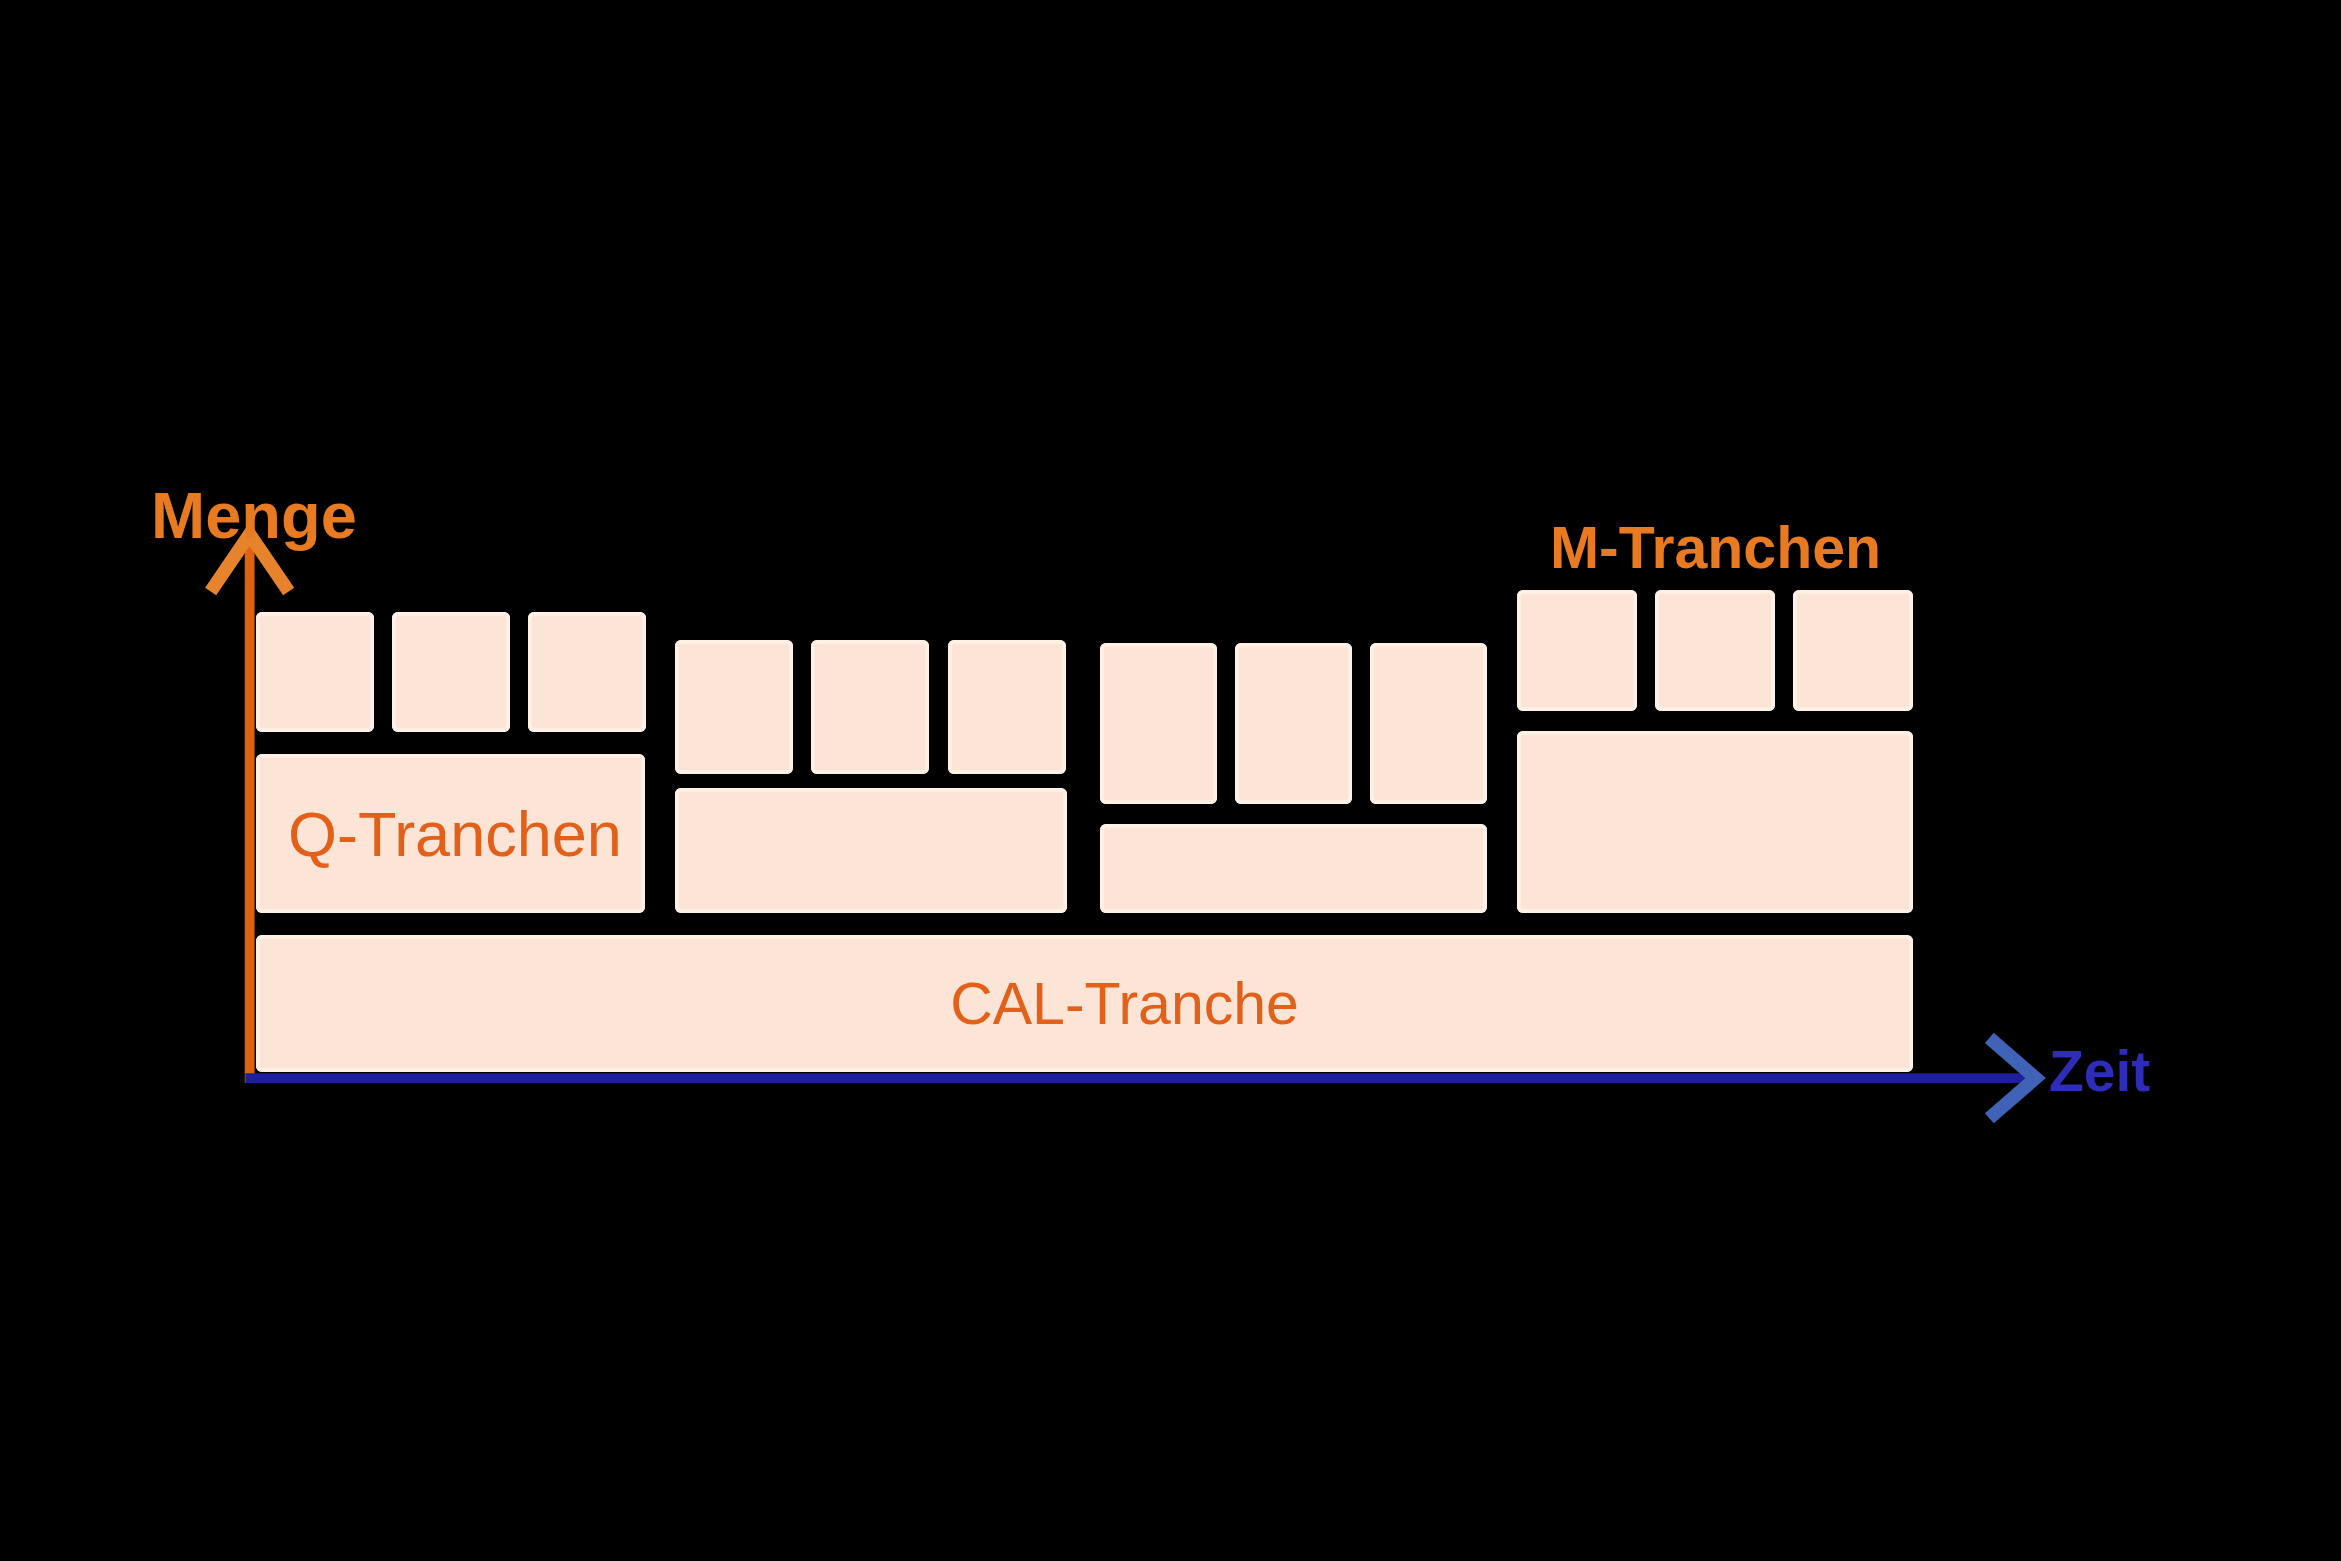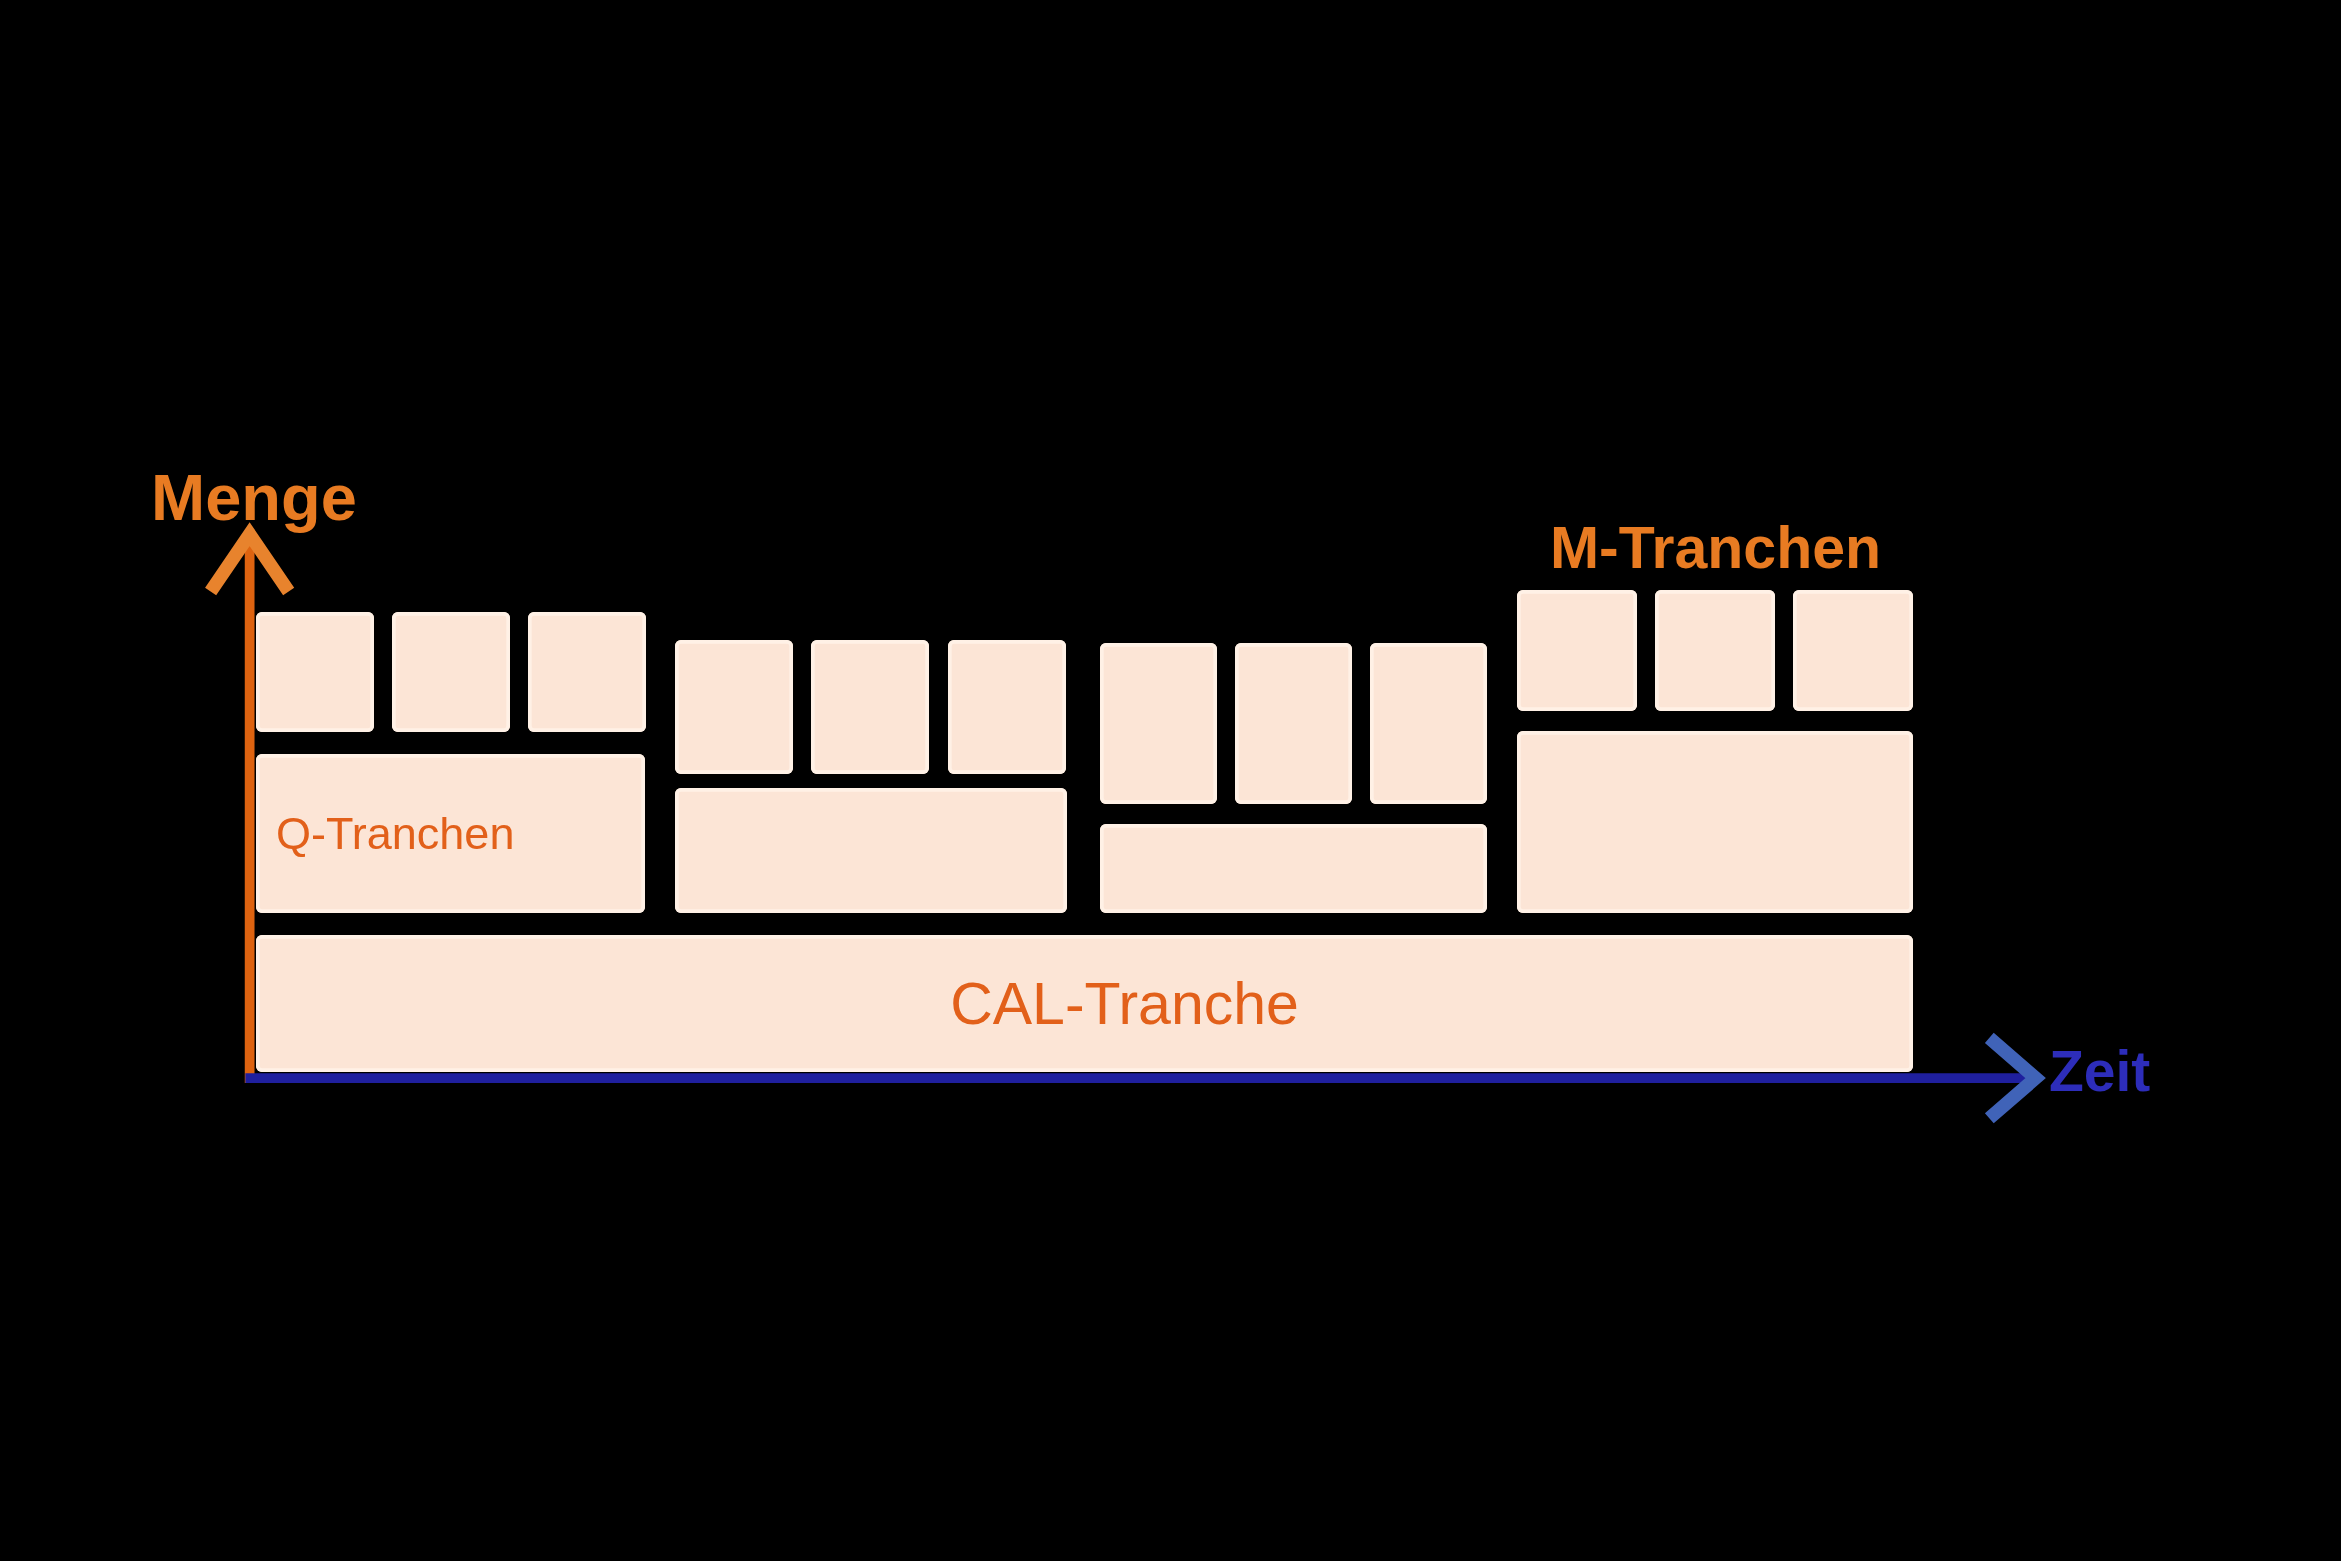--- a/index.html
+++ b/index.html
@@ -46,26 +46,26 @@
   .label-mtranchen {
     color: var(--orange-label, #e87b22);
     font-size: 59px;
     font-weight: bold;
     display: flex;
     align-items: flex-end;
     justify-content: center;
   }
   .label-qtranchen {
     color: var(--orange-inbox, #e2601a);
-    font-size: 45px;
+    font-size: 63px;
     font-weight: normal;
     display: flex;
     align-items: center;
     justify-content: flex-start;
-    padding-left: 20px;
+    padding-left: 32px;
     box-sizing: border-box;
   }
   .label-cal {
     color: var(--orange-inbox, #e2601a);
     font-size: 59px;
     font-weight: normal;
     display: flex;
     align-items: center;
     justify-content: center;
     margin-left: 40px;
@@ -81,21 +81,21 @@
 
 <div id="stage">
 
   <svg id="axes" width="2342" height="1561" viewBox="0 0 3840 2560">
     <line x1="409" y1="888" x2="409" y2="1776" stroke-width="16" stroke="#DE6310"></line>
     <polyline points="345,970 409,876 473,970" fill="none" stroke-width="22" stroke="#E8832D"></polyline>
     <line x1="402" y1="1768" x2="3322" y2="1768" stroke-width="16" stroke="#1F1F9E"></line>
     <polyline points="3262,1702 3338,1768 3262,1834" fill="none" stroke-width="22" stroke="#4063B8"></polyline>
   </svg>
 
-  <div class="label label-menge" style="left:71px; top:452px; width:366px; height:83px;">Menge</div>
+  <div class="label label-menge" style="left:71px; top:470px; width:366px; height:83px;">Menge</div>
 
   <div class="label label-mtranchen" style="left: 1481px; width: 469px; top: 501px; height: 81px;">M-Tranchen</div>
 
   <div id="boxes">
       <div class="box" style="left: 256px; top: 612px; width: 118px; height: 120px;"></div>
       <div class="box" style="left: 392px; top: 612px; width: 118px; height: 120px;"></div>
       <div class="box" style="left: 528px; top: 612px; width: 118px; height: 120px;"></div>
       <div class="box" style="left: 256px; top: 754px; width: 389px; height: 159px;"></div>
       <div class="box" style="left: 675px; top: 640px; width: 118px; height: 134px;"></div>
       <div class="box" style="left: 811px; top: 640px; width: 118px; height: 134px;"></div>

